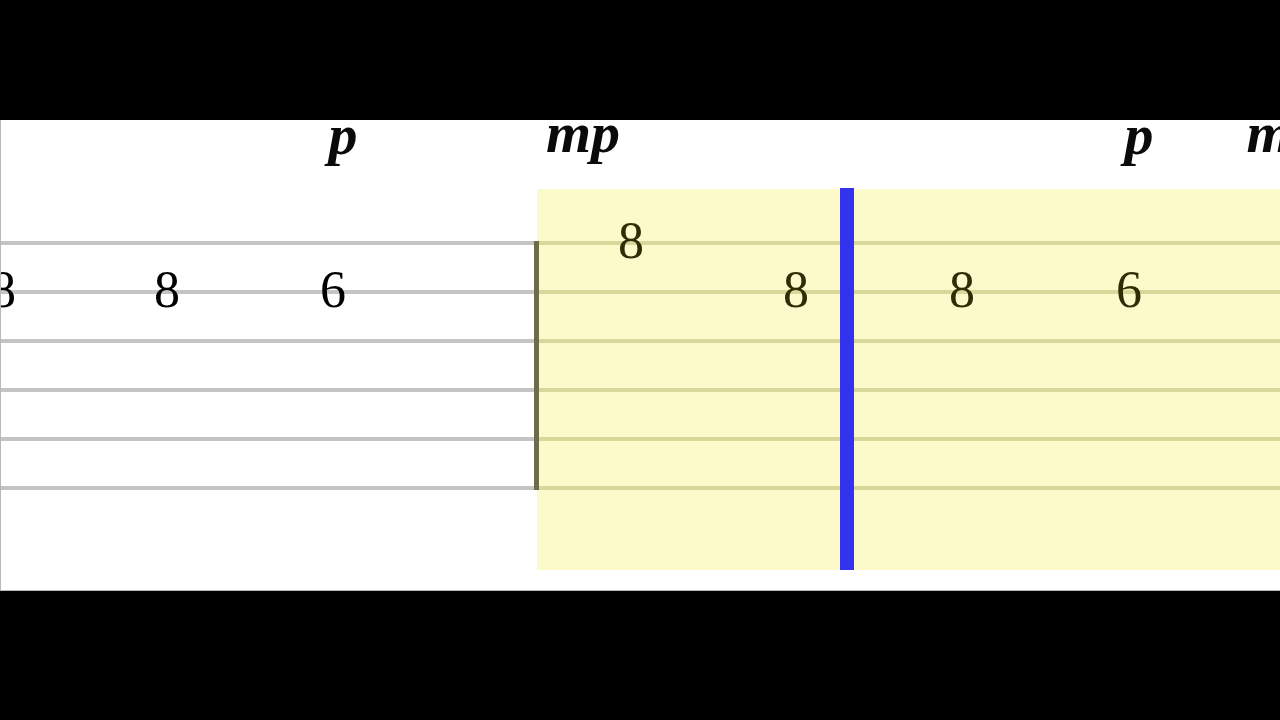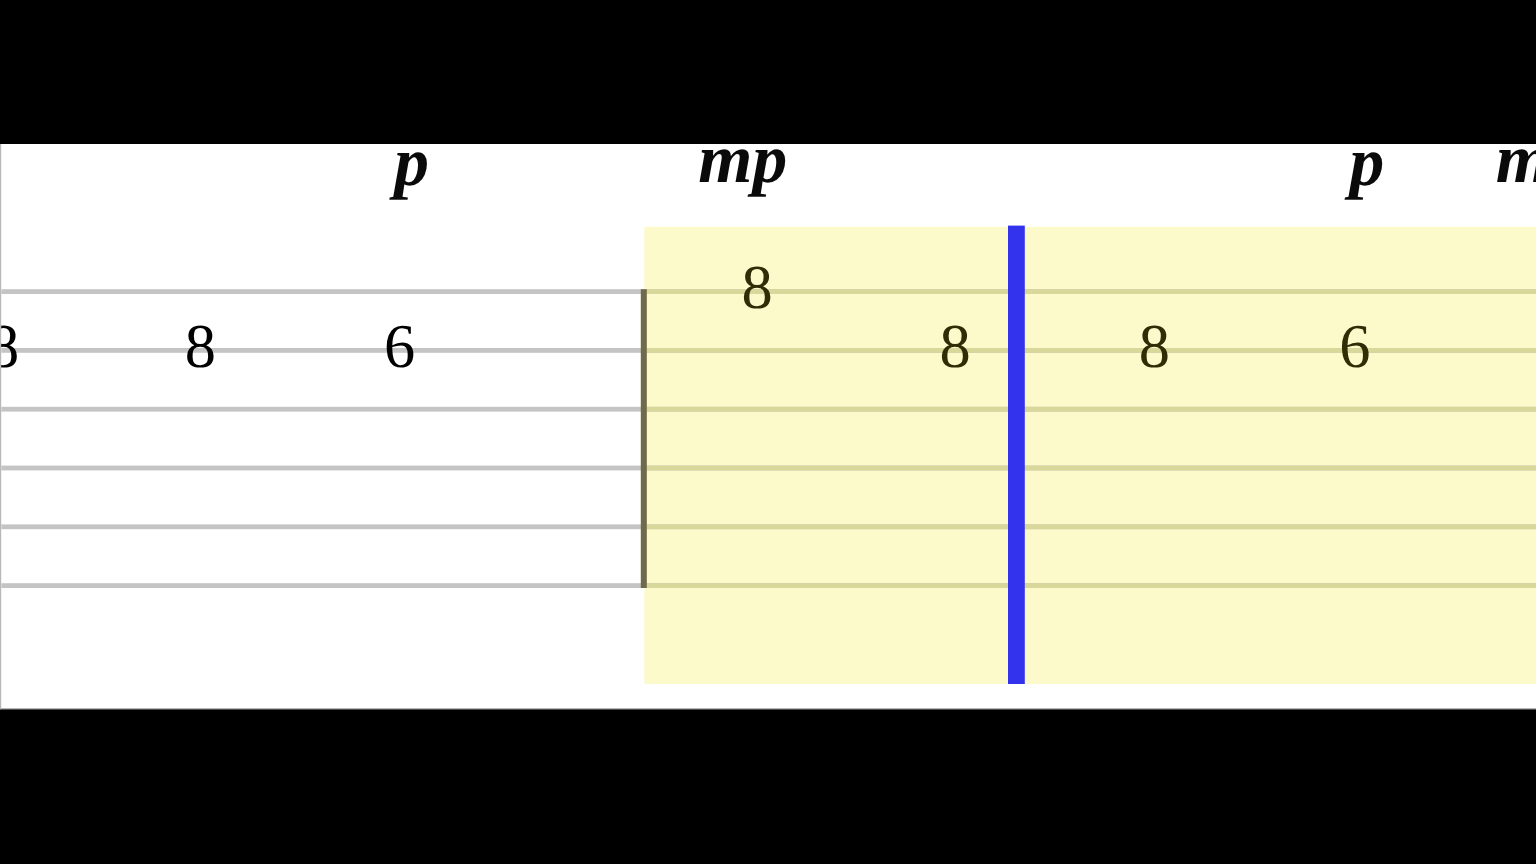--- a/index.html
+++ b/index.html
@@ -137,21 +137,21 @@
         <div class="note" style="left: 166px; top: 170px;">8</div>
         <div class="note" style="left: 332px; top: 170px;">6</div>
         <div class="note hl" style="left: 630px; top: 121px;">8</div>
         <div class="note hl" style="left: 795px; top: 170px;">8</div>
         <div class="note hl" style="left: 961px; top: 170px;">8</div>
         <div class="note hl" style="left: 1128px; top: 170px;">6</div>
       </div>
 
     <div id="dynamics-layer">
         <div class="dynamic" style="left: 342px; top: 15px;">p</div>
-        <div class="dynamic" style="left: 618px; top: 13px;">mp</div>
+        <div class="dynamic" style="left: 582px; top: 13px;">mp</div>
         <div class="dynamic" style="left: 1138px; top: 15px;">p</div>
         <div class="dynamic" style="left: 1268px; top: 13px;">m</div>
       </div>
 
     <div class="cursor"></div>
 
   </div>
 
 </div>
 

